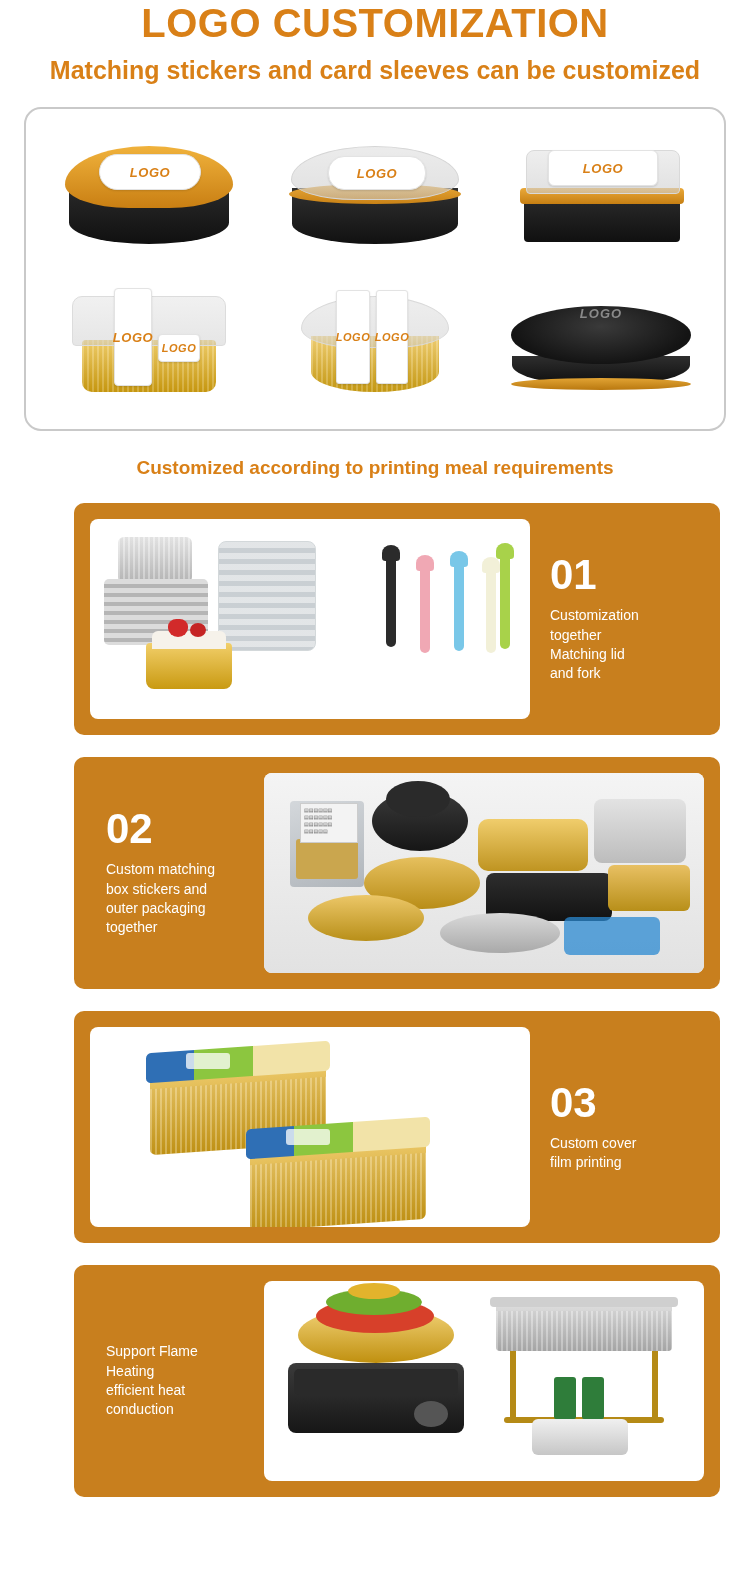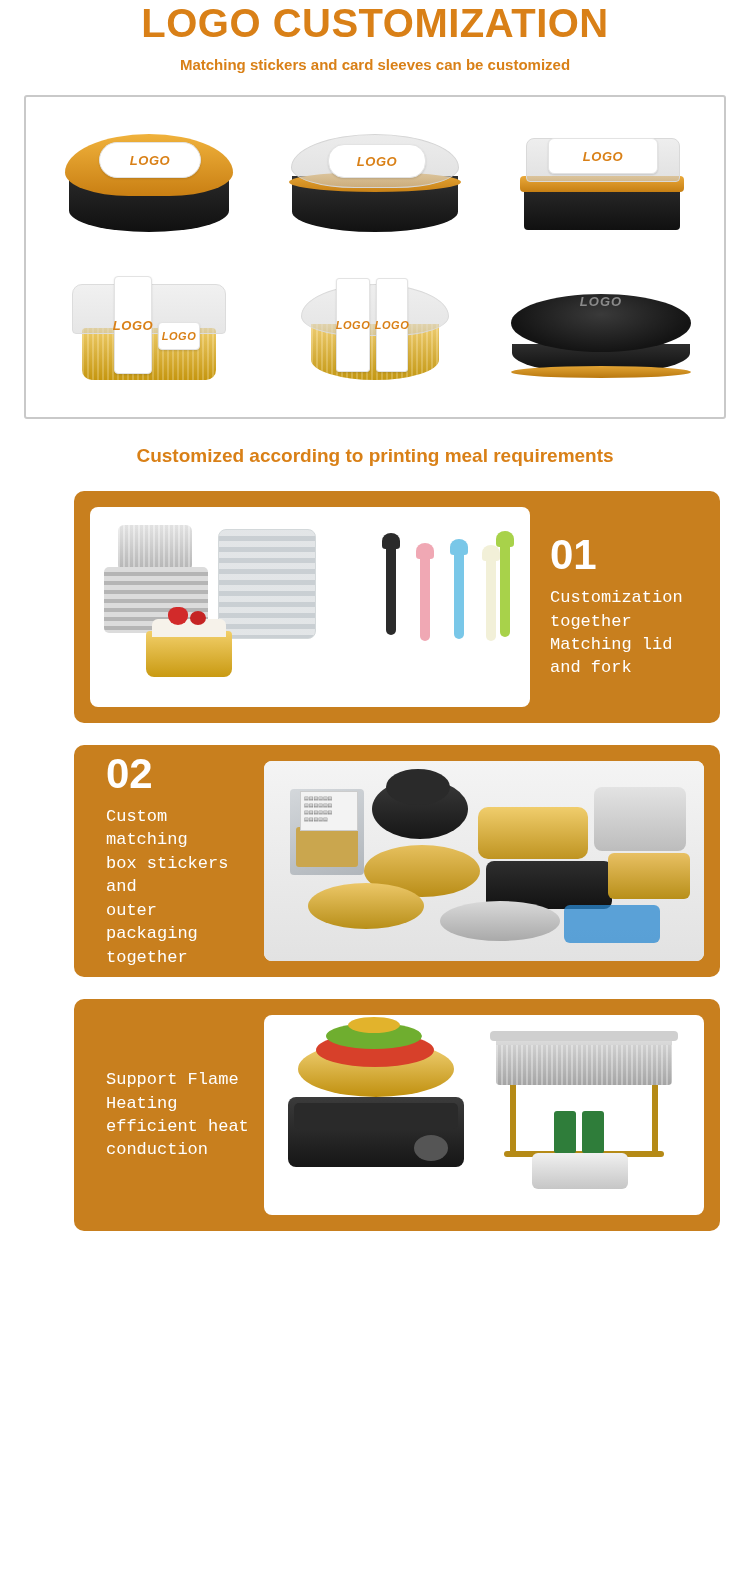--- a/index.html
+++ b/index.html
@@ -22,30 +22,30 @@
   }
   .main-title {
     font-size: 40px;
     font-weight: bold;
     color: #d98017;
     letter-spacing: 0.5px;
     line-height: 1.15;
   }
   .sub-title {
     margin-top: 10px;
-    font-size: 15px;
+    font-size: 25px;
     font-weight: bold;
     color: #d98017;
   }
 
   
   .showcase {
     margin: 22px 24px 0 24px;
     border: 2px solid #c9c9c9;
-    border-radius: 3px;
+    border-radius: 17px;
     height: 324px;
     background: #fff;
     box-sizing: border-box;
     padding: 14px 10px;
   }
   .showcase-row {
     display: flex;
     justify-content: space-around;
     align-items: center;
     height: 50%;
@@ -125,24 +125,23 @@
     color: #ffffff;
     padding: 0 14px 0 20px;
   }
   .card .num {
     font-size: 42px;
     font-weight: bold;
     line-height: 1;
     margin-bottom: 10px;
   }
   .card .desc {
-    font-size: 17px;
+    font-size: 14px;
     line-height: 1.38;
     white-space: pre-line;
-    font-family: Liberation Mono, monospace;
   }
   .card.reverse .textcol { padding: 0 10px 0 16px; }
 
   
   .fork {
     position: absolute;
     width: 10px;
     border-radius: 5px;
   }
   .fork::after {
@@ -278,20 +277,37 @@
       <div style="position:absolute;left:344px;top:92px;width:82px;height:46px;background:linear-gradient(180deg,#e8c063,#b88f19);border-radius:6px;"></div>
       <div style="position:absolute;left:44px;top:122px;width:116px;height:46px;background:linear-gradient(180deg,#ecc768,#b88f19);border-radius:50%;"></div>
       <div style="position:absolute;left:176px;top:140px;width:120px;height:40px;background:linear-gradient(180deg,#d9d9d9,#a9a9a9);border-radius:50%;"></div>
       <div style="position:absolute;left:300px;top:144px;width:96px;height:38px;background:#2b8ad1;border-radius:6px;opacity:.75;"></div>
       <div style="position:absolute;left:36px;top:30px;width:58px;height:40px;background:#f3f3f3;border:1px solid #ccc;font-size:5px;color:#666;padding:3px;box-sizing:border-box;line-height:1.4;overflow:hidden;">
         ▤▤▤▤▤▤<br>▤▤▤▤▤▤<br>▤▤▤▤▤▤<br>▤▤▤▤▤
       </div>
     </div>
   </div>
 
+  <div class="card">
+    <div class="photo">
+      <div style="position:absolute;left:60px;top:30px;width:176px;height:92px;background:linear-gradient(180deg,#f2d075,#c49516);border-radius:6px;transform:skewY(-4deg);"></div>
+      <div class="stripes" style="left:60px;top:56px;width:176px;height:66px;border-radius:0 0 6px 6px;opacity:.45;transform:skewY(-4deg);"></div>
+      <div style="position:absolute;left:56px;top:20px;width:184px;height:30px;background:linear-gradient(90deg,#2f6fb5 0%,#2f6fb5 26%,#8cc63f 26%,#8cc63f 58%,#f2e3a8 58%,#f2e3a8 100%);border-radius:5px;transform:skewY(-4deg);"></div>
+      <div style="position:absolute;left:160px;top:106px;width:176px;height:92px;background:linear-gradient(180deg,#f2d075,#c49516);border-radius:6px;transform:skewY(-4deg);"></div>
+      <div class="stripes" style="left:160px;top:132px;width:176px;height:66px;border-radius:0 0 6px 6px;opacity:.45;transform:skewY(-4deg);"></div>
+      <div style="position:absolute;left:156px;top:96px;width:184px;height:30px;background:linear-gradient(90deg,#2f6fb5 0%,#2f6fb5 26%,#8cc63f 26%,#8cc63f 58%,#f2e3a8 58%,#f2e3a8 100%);border-radius:5px;transform:skewY(-4deg);"></div>
+      <div style="position:absolute;left:96px;top:26px;width:44px;height:16px;background:rgba(255,255,255,.75);border-radius:3px;"></div>
+      <div style="position:absolute;left:196px;top:102px;width:44px;height:16px;background:rgba(255,255,255,.75);border-radius:3px;"></div>
+    </div>
+    <div class="textcol">
+      <div class="num">03</div>
+      <div class="desc">Custom cover
+film printing</div>
+    </div>
+  </div>
 
   <div class="card reverse">
     <div class="textcol">
       <div class="desc">Support Flame
 Heating
 efficient heat
 conduction</div>
     </div>
     <div class="photo">
 

